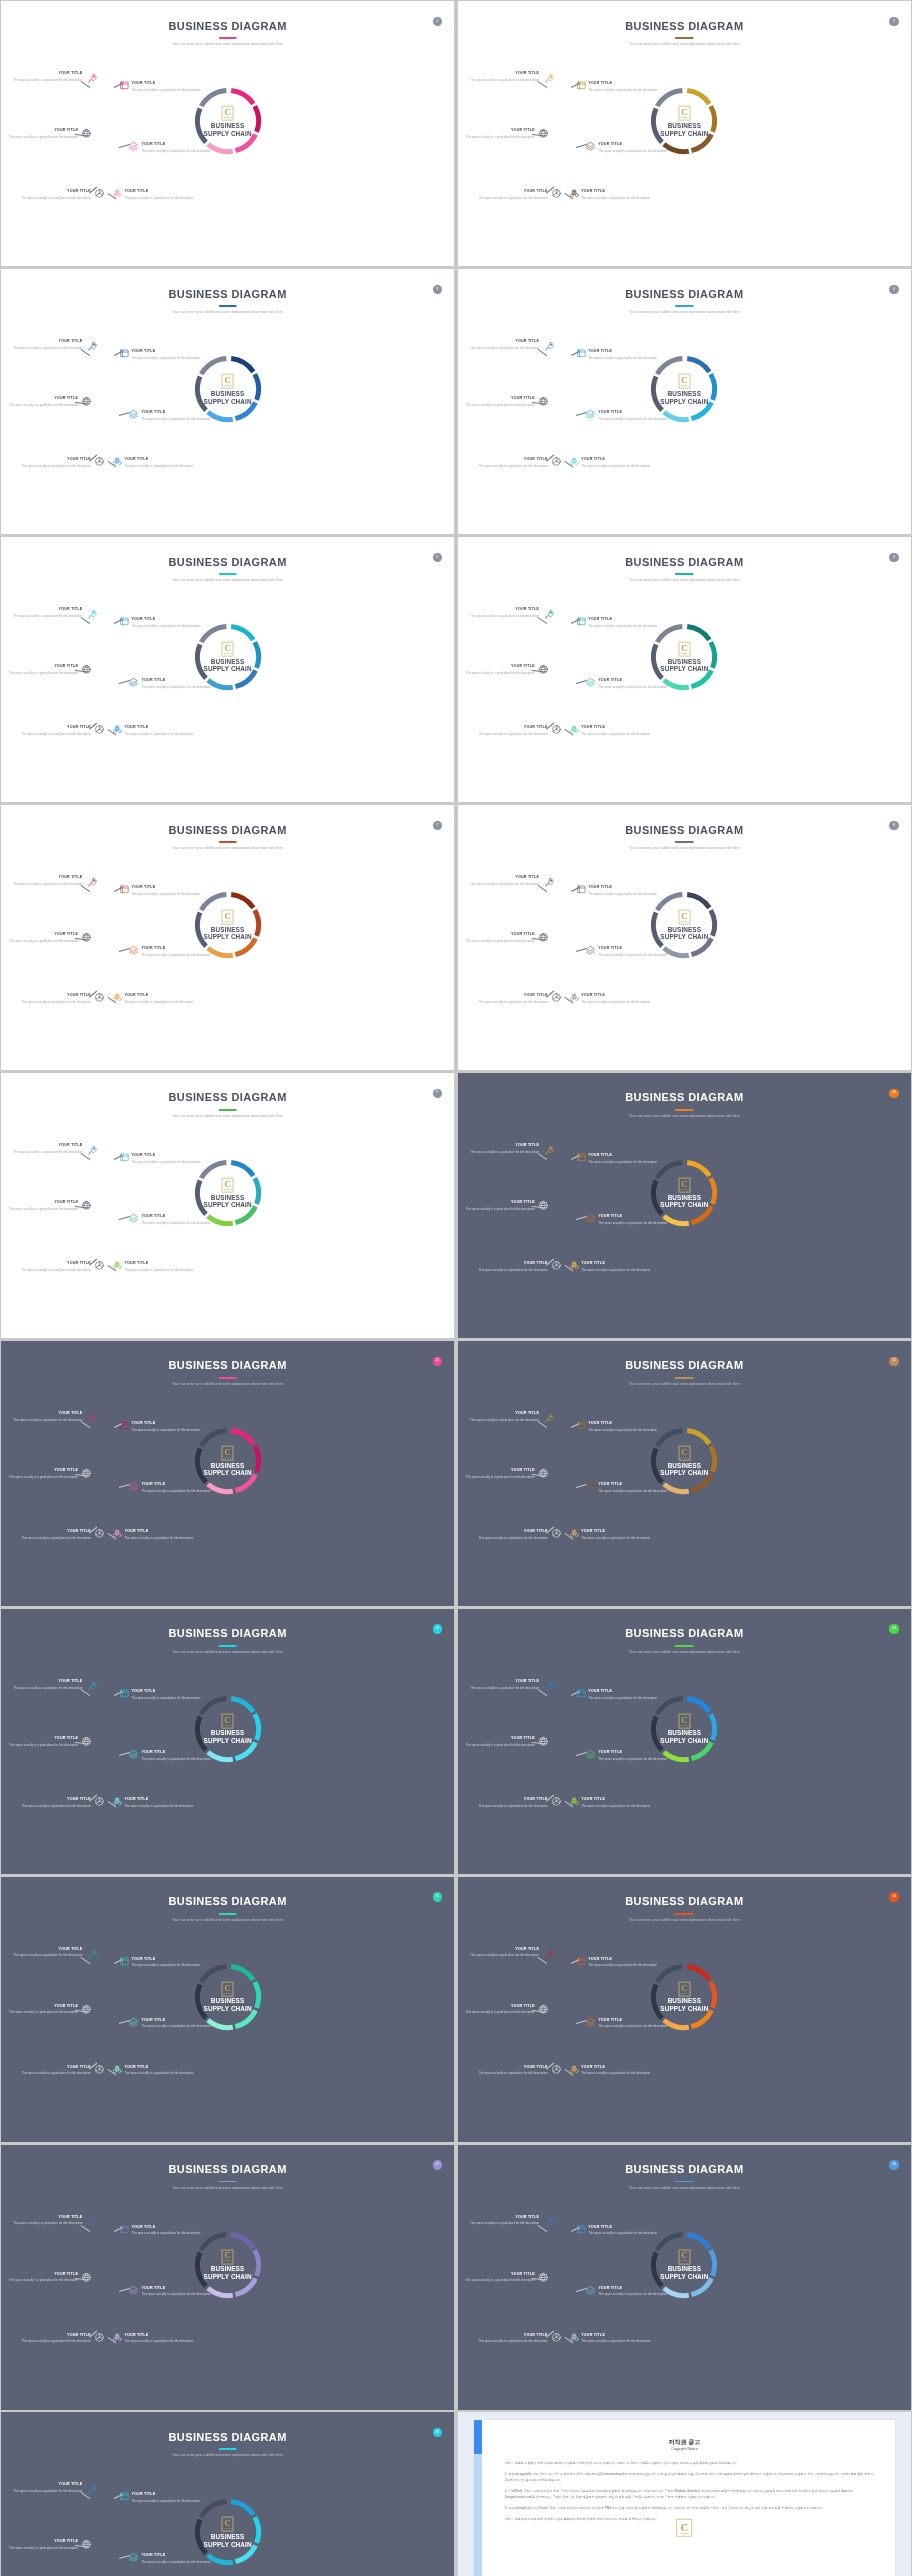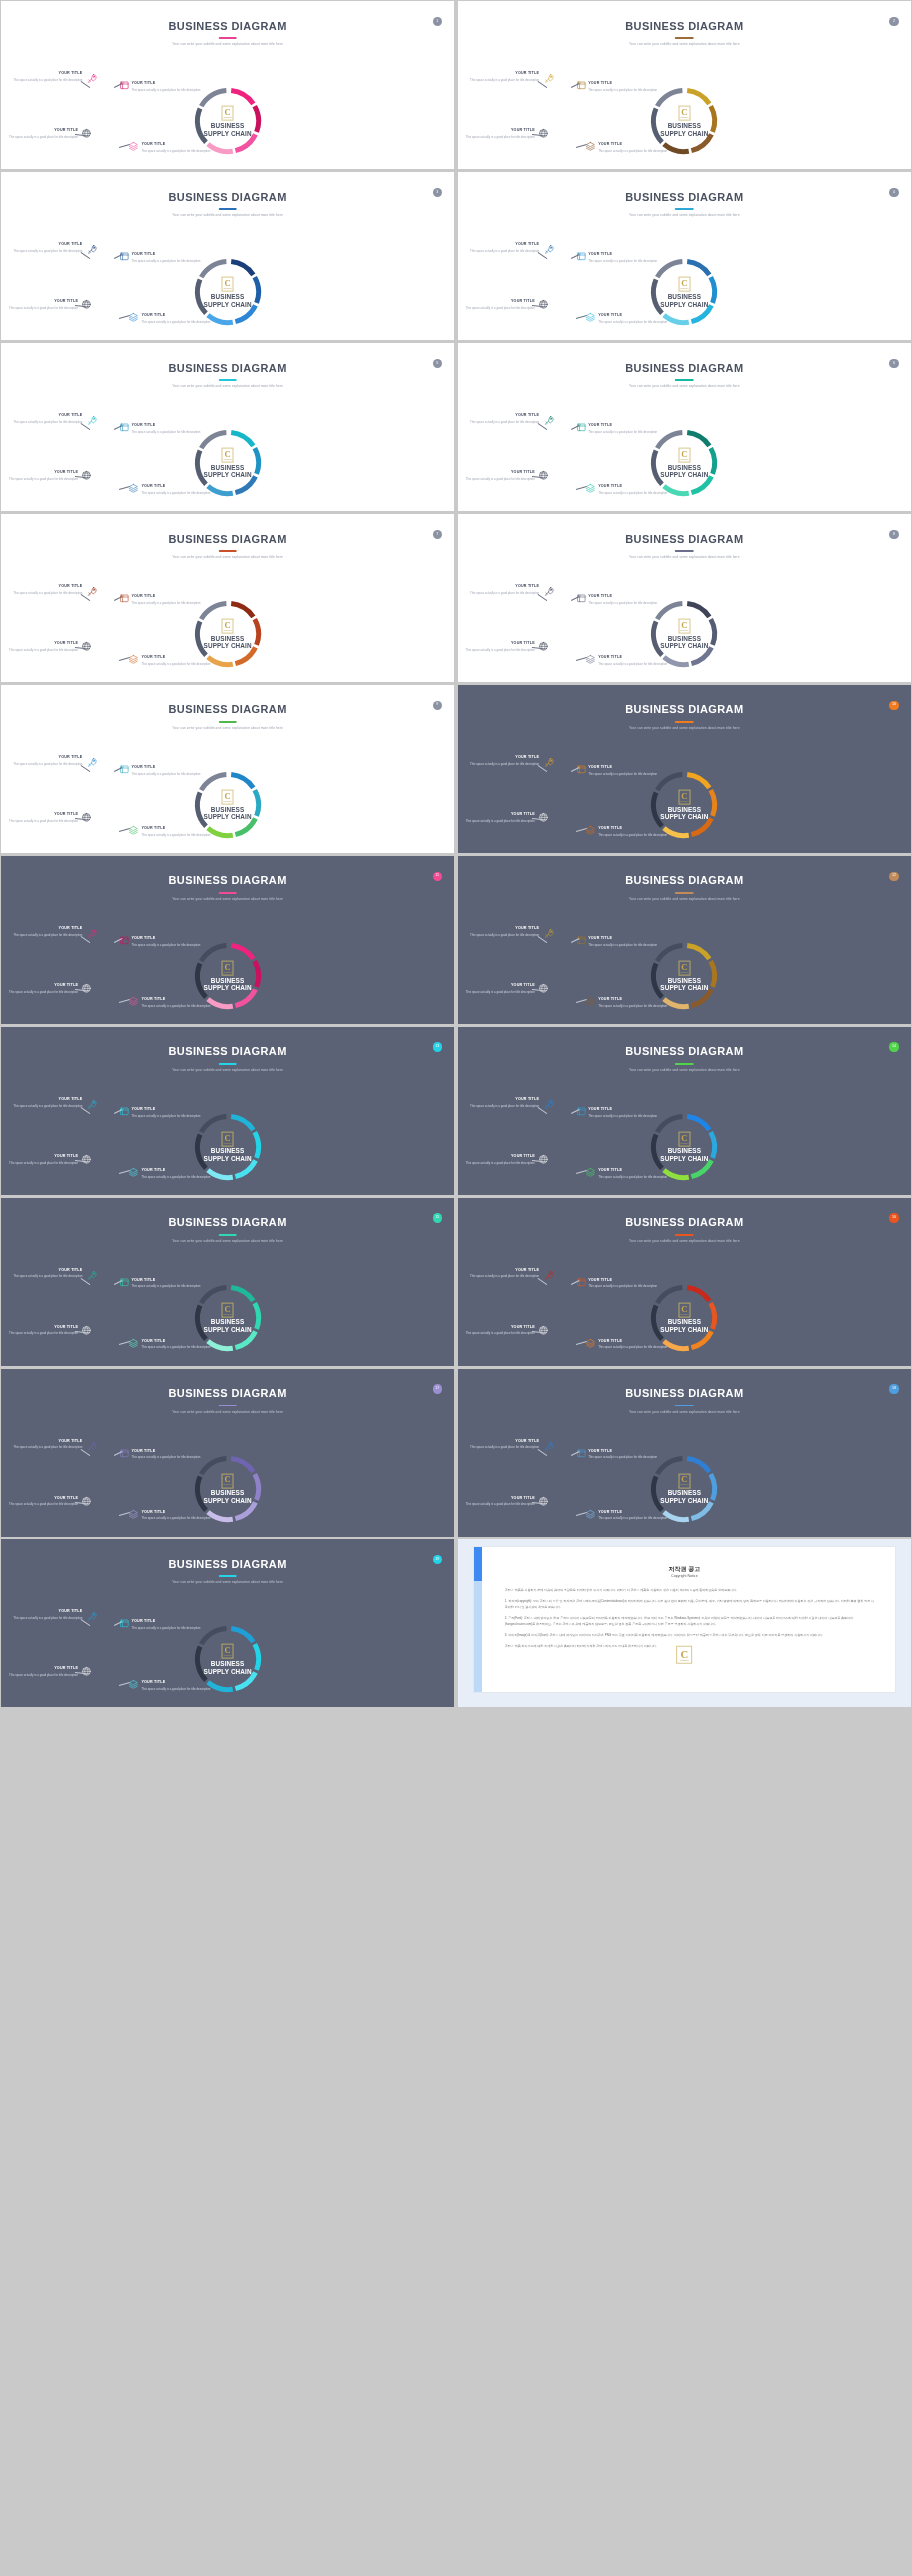--- a/index.html
+++ b/index.html
@@ -12,21 +12,21 @@
   .grid {
     display:grid;
     grid-template-columns: 1fr 1fr;
     gap:2.9px 4.3px;
     padding:1.4px 1.4px;
     background:#c9c9c9;
   }
   .slide {
     position:relative;
     width:100%;
-    height:168px;
+    height:265px;
     overflow:hidden;
     background:#ffffff;
   }
   .slide.dark { background:#5b6275; }
 
   
   .s-title {
     position:absolute; left:0; right:0; top:18.5px;
     text-align:center;
     font-size:11px; font-weight:bold; letter-spacing:0.4px;

